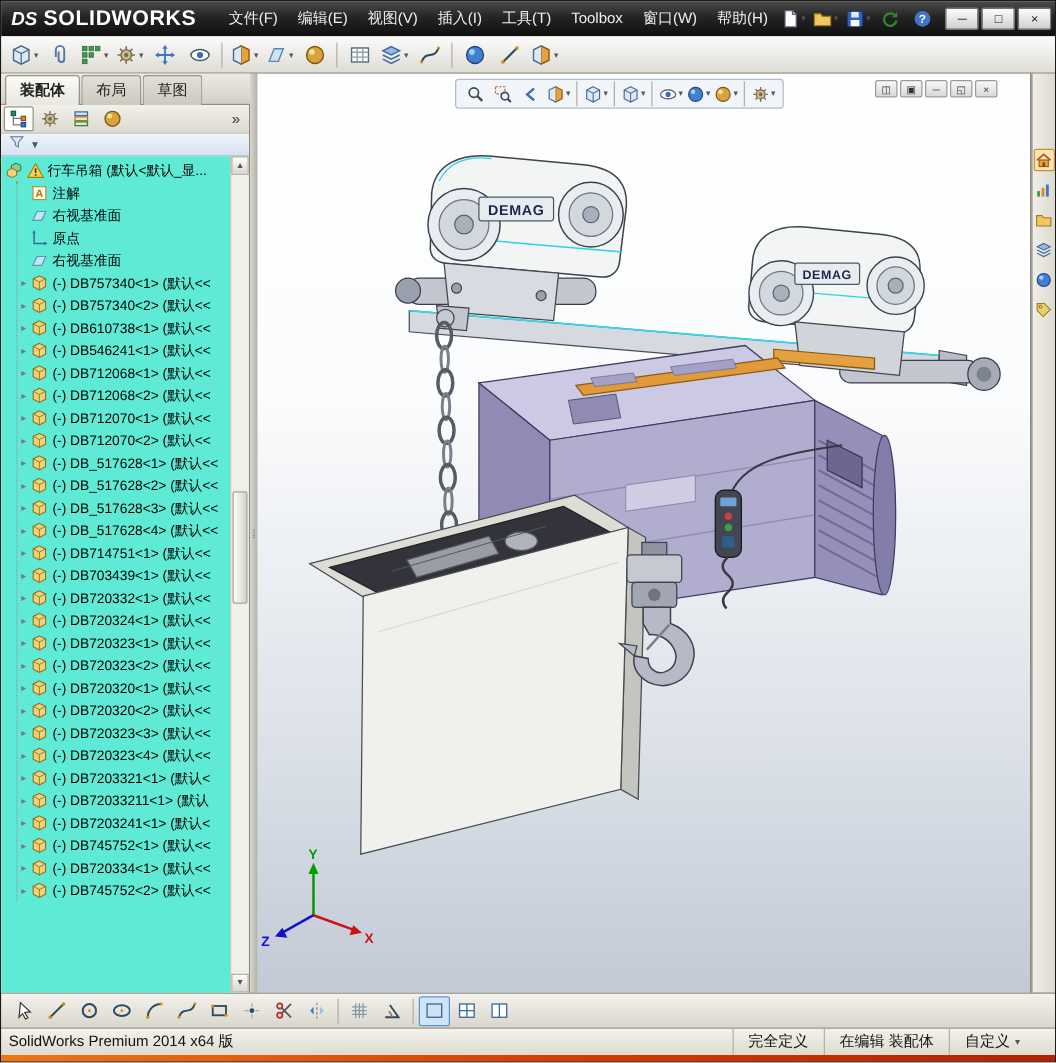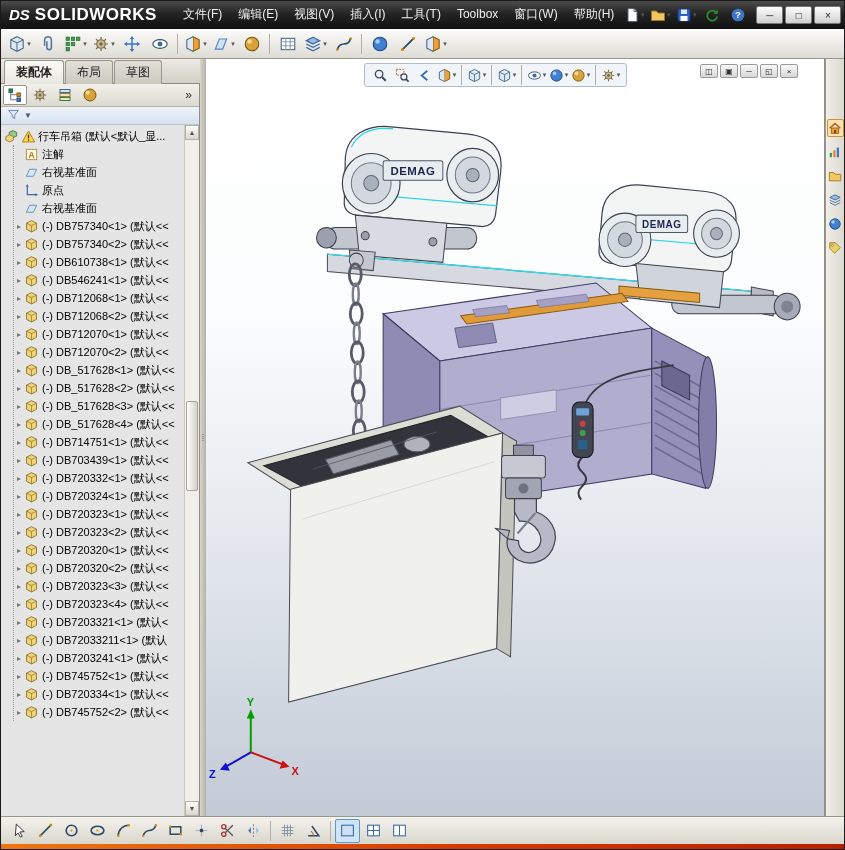--- a/index.html
+++ b/index.html
@@ -36,21 +36,21 @@
 .panel-tabs{height:23px;flex:0 0 23px;display:flex;align-items:center;background:linear-gradient(#f2f0ea,#dcd9d0);border-bottom:1px solid #b5b2a6;padding:0 2px}
 .ptabs{display:flex;gap:1px}
 .ptabs .icn{width:24px;height:20px;border:1px solid transparent}
 .ptabs .icn.active{background:#fff;border-color:#98958a}
 .overflow{margin-left:auto;font-size:12px;color:#333;padding:0 5px;cursor:default}
 .filter-row{height:18px;flex:0 0 18px;display:flex;align-items:center;background:linear-gradient(#eef3f9,#d7e2ef);border-bottom:1px solid #b8c4d2;padding:0 3px;gap:2px}
 .ficons .icn{width:18px;height:16px}
 .ficons .icn svg{width:13px;height:13px}
 .fdrop{font-size:8px;color:#456}
 
-.tree-wrap{flex:1;position:relative;min-height:0;background:#e5e5e5}
+.tree-wrap{flex:1;position:relative;min-height:0;background:#5eead4}
 .tree{position:absolute;top:0;left:0;right:15px;bottom:0;overflow:hidden;padding:2px 0 0 3px;font-size:11px}
 .trow{display:flex;align-items:center;height:18px;white-space:nowrap;overflow:hidden;cursor:default}
 .trow .tw{width:10px;flex:0 0 10px;font-size:8px;color:#777;text-align:center}
 .ticn{width:15px;height:15px;flex:0 0 15px;margin-right:3px;display:inline-flex}
 .ticn svg{width:15px;height:15px}
 .tlabel{color:#000}
 .trow.root .ticn{margin-right:2px}
 .tkids{margin-left:9px;border-left:1px dotted #9a9a9a}
 .vscroll{position:absolute;top:0;right:0;width:15px;bottom:0;background:#f0efe9;border-left:1px solid #cbc8bd}
 .sarrow{width:14px;height:15px;font-size:7px;color:#555;display:flex;align-items:center;justify-content:center;background:linear-gradient(#fdfdfd,#d8d6cd);border:1px solid #b5b2a6}
@@ -995,15 +995,26 @@
         </svg>
       </span>
       <span class="icn">
         <svg viewBox="0 0 16 16">
           <rect x="2.5" y="3" width="11" height="10" fill="#fff" stroke="#3a6aa0"></rect>
           <path d="M8 3v10" stroke="#3a6aa0"></path>
         </svg>
       </span>
     </div>
 
+  <div class="statusbar">
+    <span class="sb-left">SolidWorks Premium 2014 x64 版</span>
+    <span class="sb-spacer"></span>
+    <span class="sseg">完全定义</span>
+    <span class="sseg">在编辑 装配体</span>
+    <span class="sseg">
+      <span>自定义</span>
+      <span class="drop">▾</span>
+    </span>
+    <span class="sb-grip"></span>
+  </div>
 
   <div class="bottomstrip"></div>
 </div>
 
 </body></html>

